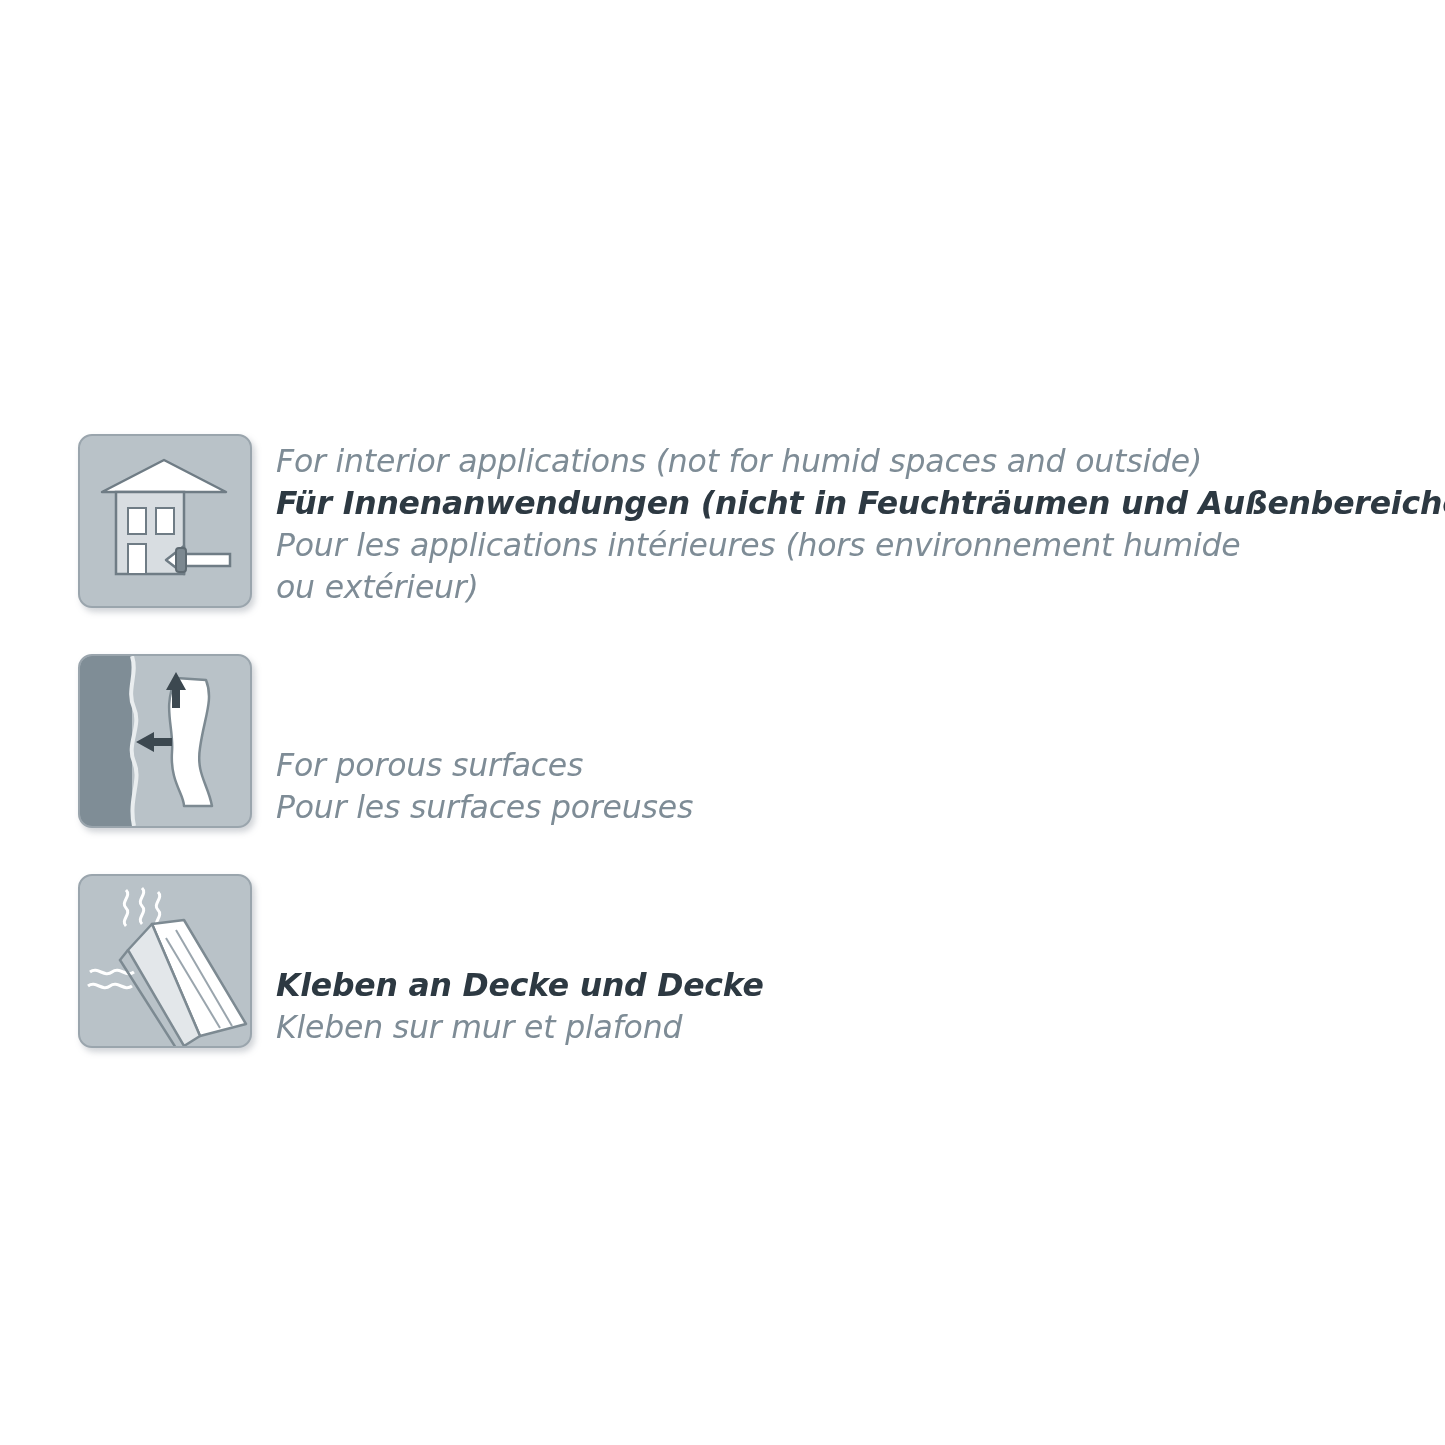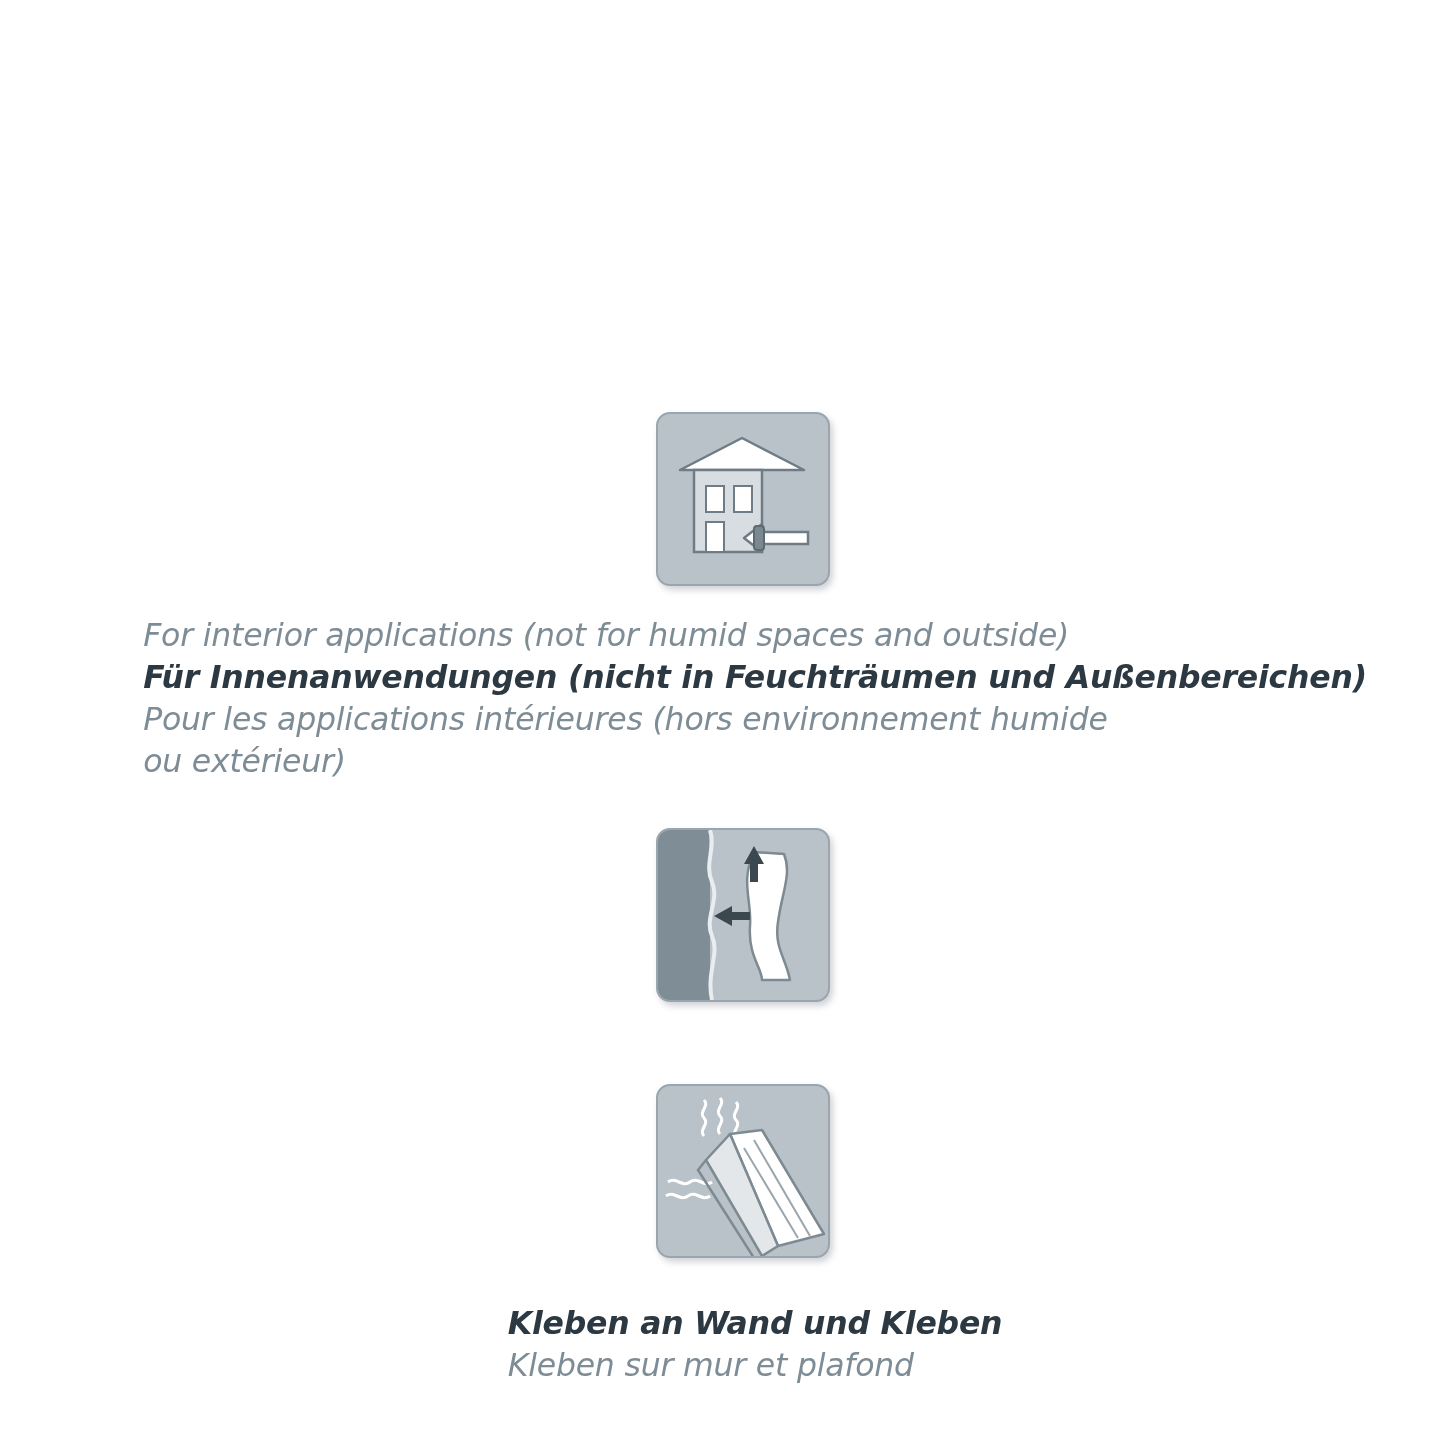--- a/index.html
+++ b/index.html
@@ -25,23 +25,22 @@
 
   .rows {
     position: absolute;
     left: 78px;
     top: 412px;
     width: 1330px;
   }
 
   .row {
     display: flex;
-    align-items: center;
+    align-items: flex-end;
     margin-bottom: 46px;
-    flex-direction: column;
   }
 
   .icon-box {
     width: 170px;
     height: 170px;
     min-width: 170px;
     border-radius: 14px;
     background: #b9c2c8;
     border: 2px solid #9aa5ad;
     box-shadow: 3px 4px 6px rgba(120,130,140,0.35);
@@ -124,20 +123,22 @@
           <path d="M52,0 C58,18 46,34 54,52 C62,70 46,88 54,106 C62,124 48,142 54,170" fill="none" stroke="#e9edef" stroke-width="4"></path>
 
           <path d="M96,22 C82,52 94,70 92,96 C90,126 104,138 104,150 L132,150 C128,128 116,118 120,92 C124,62 134,44 126,24 Z" fill="#ffffff" stroke="#7d8a92" stroke-width="2.5" stroke-linejoin="round"></path>
 
           <path d="M96,16 L106,34 L100,34 L100,52 L92,52 L92,34 L86,34 Z" fill="#3c4850"></path>
 
           <path d="M56,86 L74,76 L74,82 L92,82 L92,90 L74,90 L74,96 Z" fill="#3c4850"></path>
         </svg>
       </div>
       <div class="texts">
+        <div class="line en">For porous surfaces</div>
+        <div class="line fr">Pour les surfaces poreuses</div>
       </div>
     </div>
 
     <div class="row row-3">
       <div class="icon-box">
         <svg viewBox="0 0 170 170" xmlns="http://www.w3.org/2000/svg">
 
           <path d="M46,14 C52,20 40,26 46,32 C52,38 40,44 46,50" fill="none" stroke="#ffffff" stroke-width="3"></path>
           <path d="M62,12 C68,18 56,24 62,30 C68,36 56,42 62,48" fill="none" stroke="#ffffff" stroke-width="3"></path>
           <path d="M78,16 C84,22 72,28 78,34 C84,40 72,46 78,52" fill="none" stroke="#ffffff" stroke-width="3"></path>
@@ -147,19 +148,19 @@
 
           <polygon points="72,48 104,44 166,148 120,160" fill="#ffffff" stroke="#7d8a92" stroke-width="2.5" stroke-linejoin="round"></polygon>
           <polygon points="72,48 120,160 104,170 48,74" fill="#e3e7ea" stroke="#7d8a92" stroke-width="2.5" stroke-linejoin="round"></polygon>
           <line x1="86" y1="62" x2="140" y2="152" stroke="#9aa5ad" stroke-width="2"></line>
           <line x1="96" y1="54" x2="152" y2="150" stroke="#9aa5ad" stroke-width="2"></line>
 
           <path d="M48,74 L40,84 L96,172" fill="none" stroke="#7d8a92" stroke-width="2.5"></path>
         </svg>
       </div>
       <div class="texts">
-        <div class="line de">Kleben an Wand und Kleben</div>
+        <div class="line de">Kleben an Decke und Decke</div>
         <div class="line fr">Kleben sur mur et plafond</div>
       </div>
     </div>
 
   </div>
 </div>
 
 </body></html>

